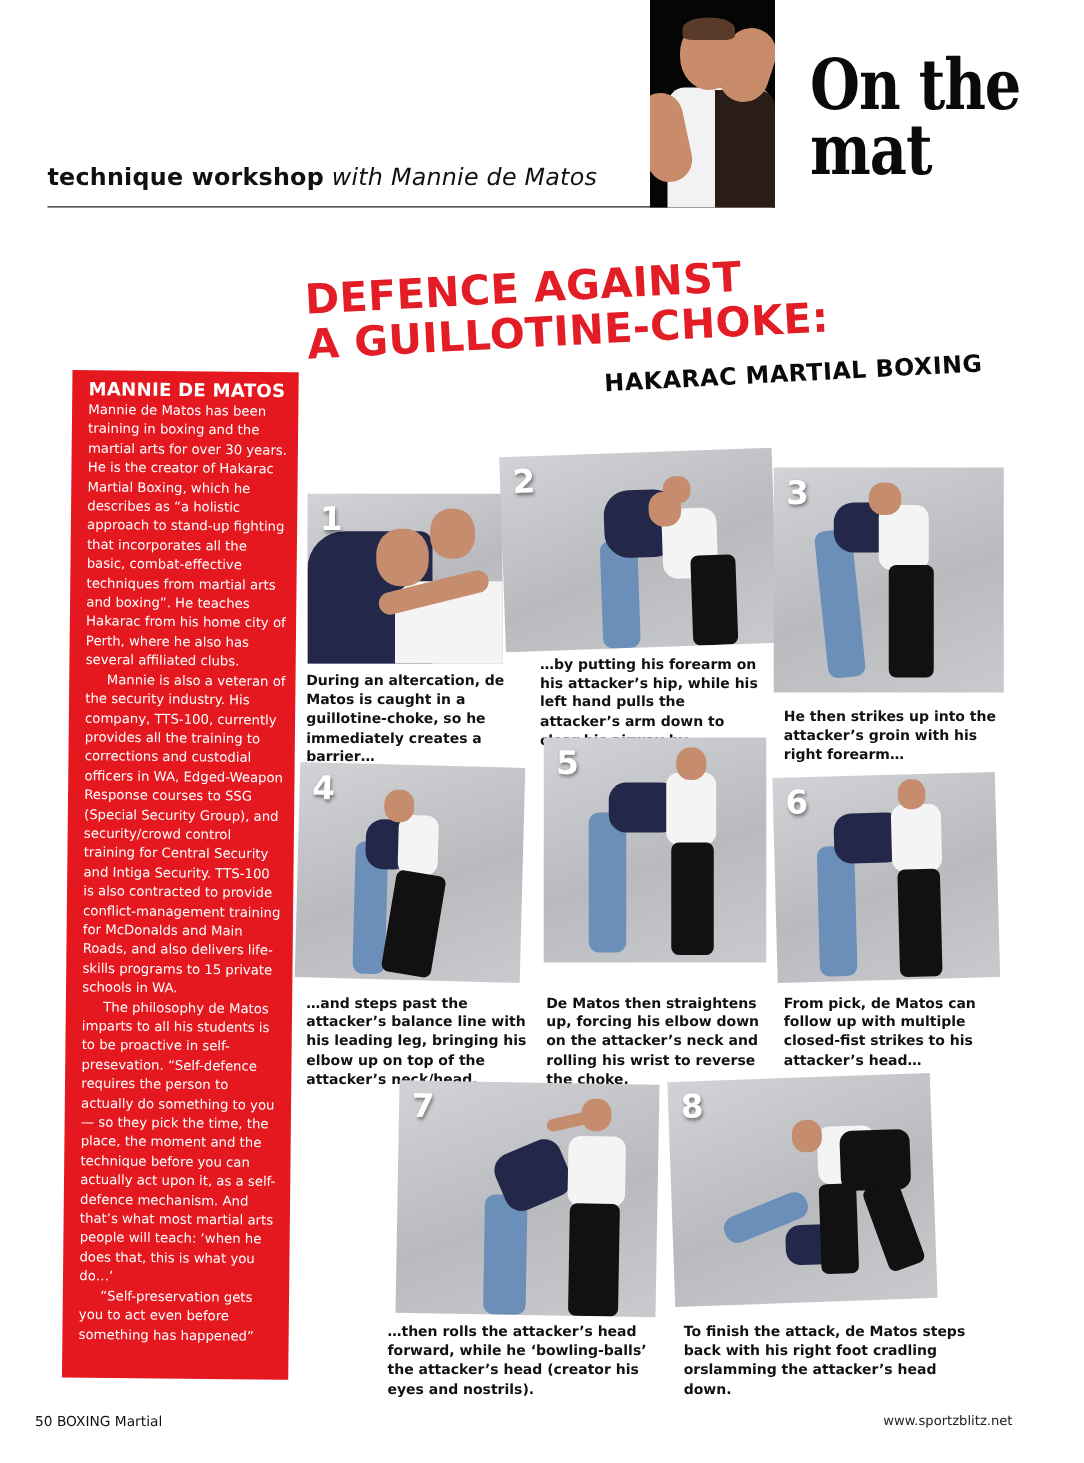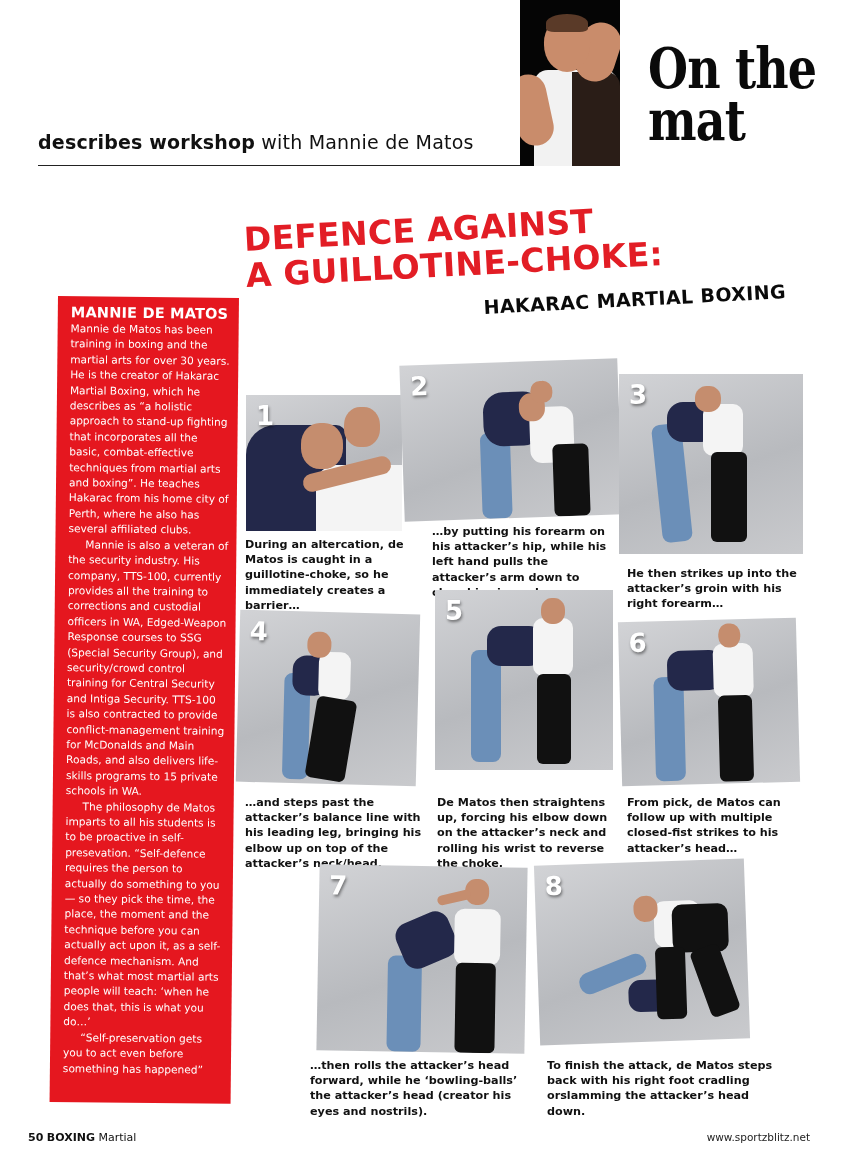--- a/index.html
+++ b/index.html
@@ -2,21 +2,21 @@
 <html><head>
 <meta charset="utf-8">
 <style>
   * { box-sizing: border-box; margin: 0; padding: 0; }
   html, body { width: 867px; height: 1170px; background: #ffffff; overflow: hidden; }
   body { position: relative; font-family: "DejaVu Sans", sans-serif; color: #111; }
 
   .header-line { position: absolute; left: 38px; top: 165px; width: 582px; height: 1px; background: #222; }
   .kicker { position: absolute; left: 38px; top: 131px; font-size: 19px; color: #111; letter-spacing: 0.2px; white-space: nowrap; }
   .kicker b { font-weight: 900; }
-  .kicker .light { font-weight: normal; }
+  .kicker .light { font-weight: normal; font-style: italic; }
 
   .portrait { position: absolute; left: 520px; top: 0; width: 100px; height: 166px; background: #050505; overflow: hidden; }
   .portrait .head { position: absolute; left: 24px; top: 18px; width: 46px; height: 54px; border-radius: 45% 45% 50% 50%; background: #c98c6b; }
   .portrait .hair { position: absolute; left: 26px; top: 14px; width: 42px; height: 18px; border-radius: 50% 50% 20% 20%; background: #5a3a28; }
   .portrait .arm-r { position: absolute; left: 58px; top: 22px; width: 40px; height: 60px; border-radius: 30px; background: #c98c6b; transform: rotate(18deg); }
   .portrait .arm-l { position: absolute; left: -6px; top: 74px; width: 36px; height: 72px; border-radius: 20px; background: #c98c6b; transform: rotate(-12deg); }
   .portrait .shirt { position: absolute; left: 14px; top: 70px; width: 84px; height: 100px; background: #f2f2f2; border-radius: 14px 14px 0 0; }
   .portrait .shirt-dark { position: absolute; left: 52px; top: 72px; width: 48px; height: 100px; background: #2a1d17; border-radius: 0 14px 0 0; }
 
   .mat-title { position: absolute; left: 648px; top: 42px; font-family: "DejaVu Serif", serif; font-weight: 900; font-size: 56px; line-height: 52px; color: #0a0a0a; letter-spacing: -1px; transform: scaleX(0.82); transform-origin: left top; white-space: nowrap; }
@@ -34,28 +34,28 @@
   .fig { position: absolute; }
   .jeans { background: #6b8fb8; }
   .navy { background: #23284a; }
   .blackp { background: #111; }
   .white { background: #f4f4f4; }
   .skin { background: #c58d6e; }
 
   .caption { position: absolute; font-weight: bold; font-size: 11.2px; line-height: 15.2px; color: #111; }
 
   .footer-left { position: absolute; left: 28px; top: 1131px; font-size: 11px; color: #111; white-space: nowrap; }
-  .footer-left b { font-weight: 700; }
+  .footer-left b { font-weight: 400; }
   .footer-right { position: absolute; right: 57px; top: 1131px; font-size: 10.5px; color: #222; }
 </style>
 </head>
 <body>
 
 <div class="kicker">
-  <b>describes workshop</b>
+  <b>technique workshop</b>
   <span class="light">with Mannie de Matos</span>
 </div>
 <div class="header-line"></div>
 
 <div class="portrait">
   <div class="shirt"></div>
   <div class="shirt-dark"></div>
   <div class="arm-l"></div>
   <div class="arm-r"></div>
   <div class="head"></div>

